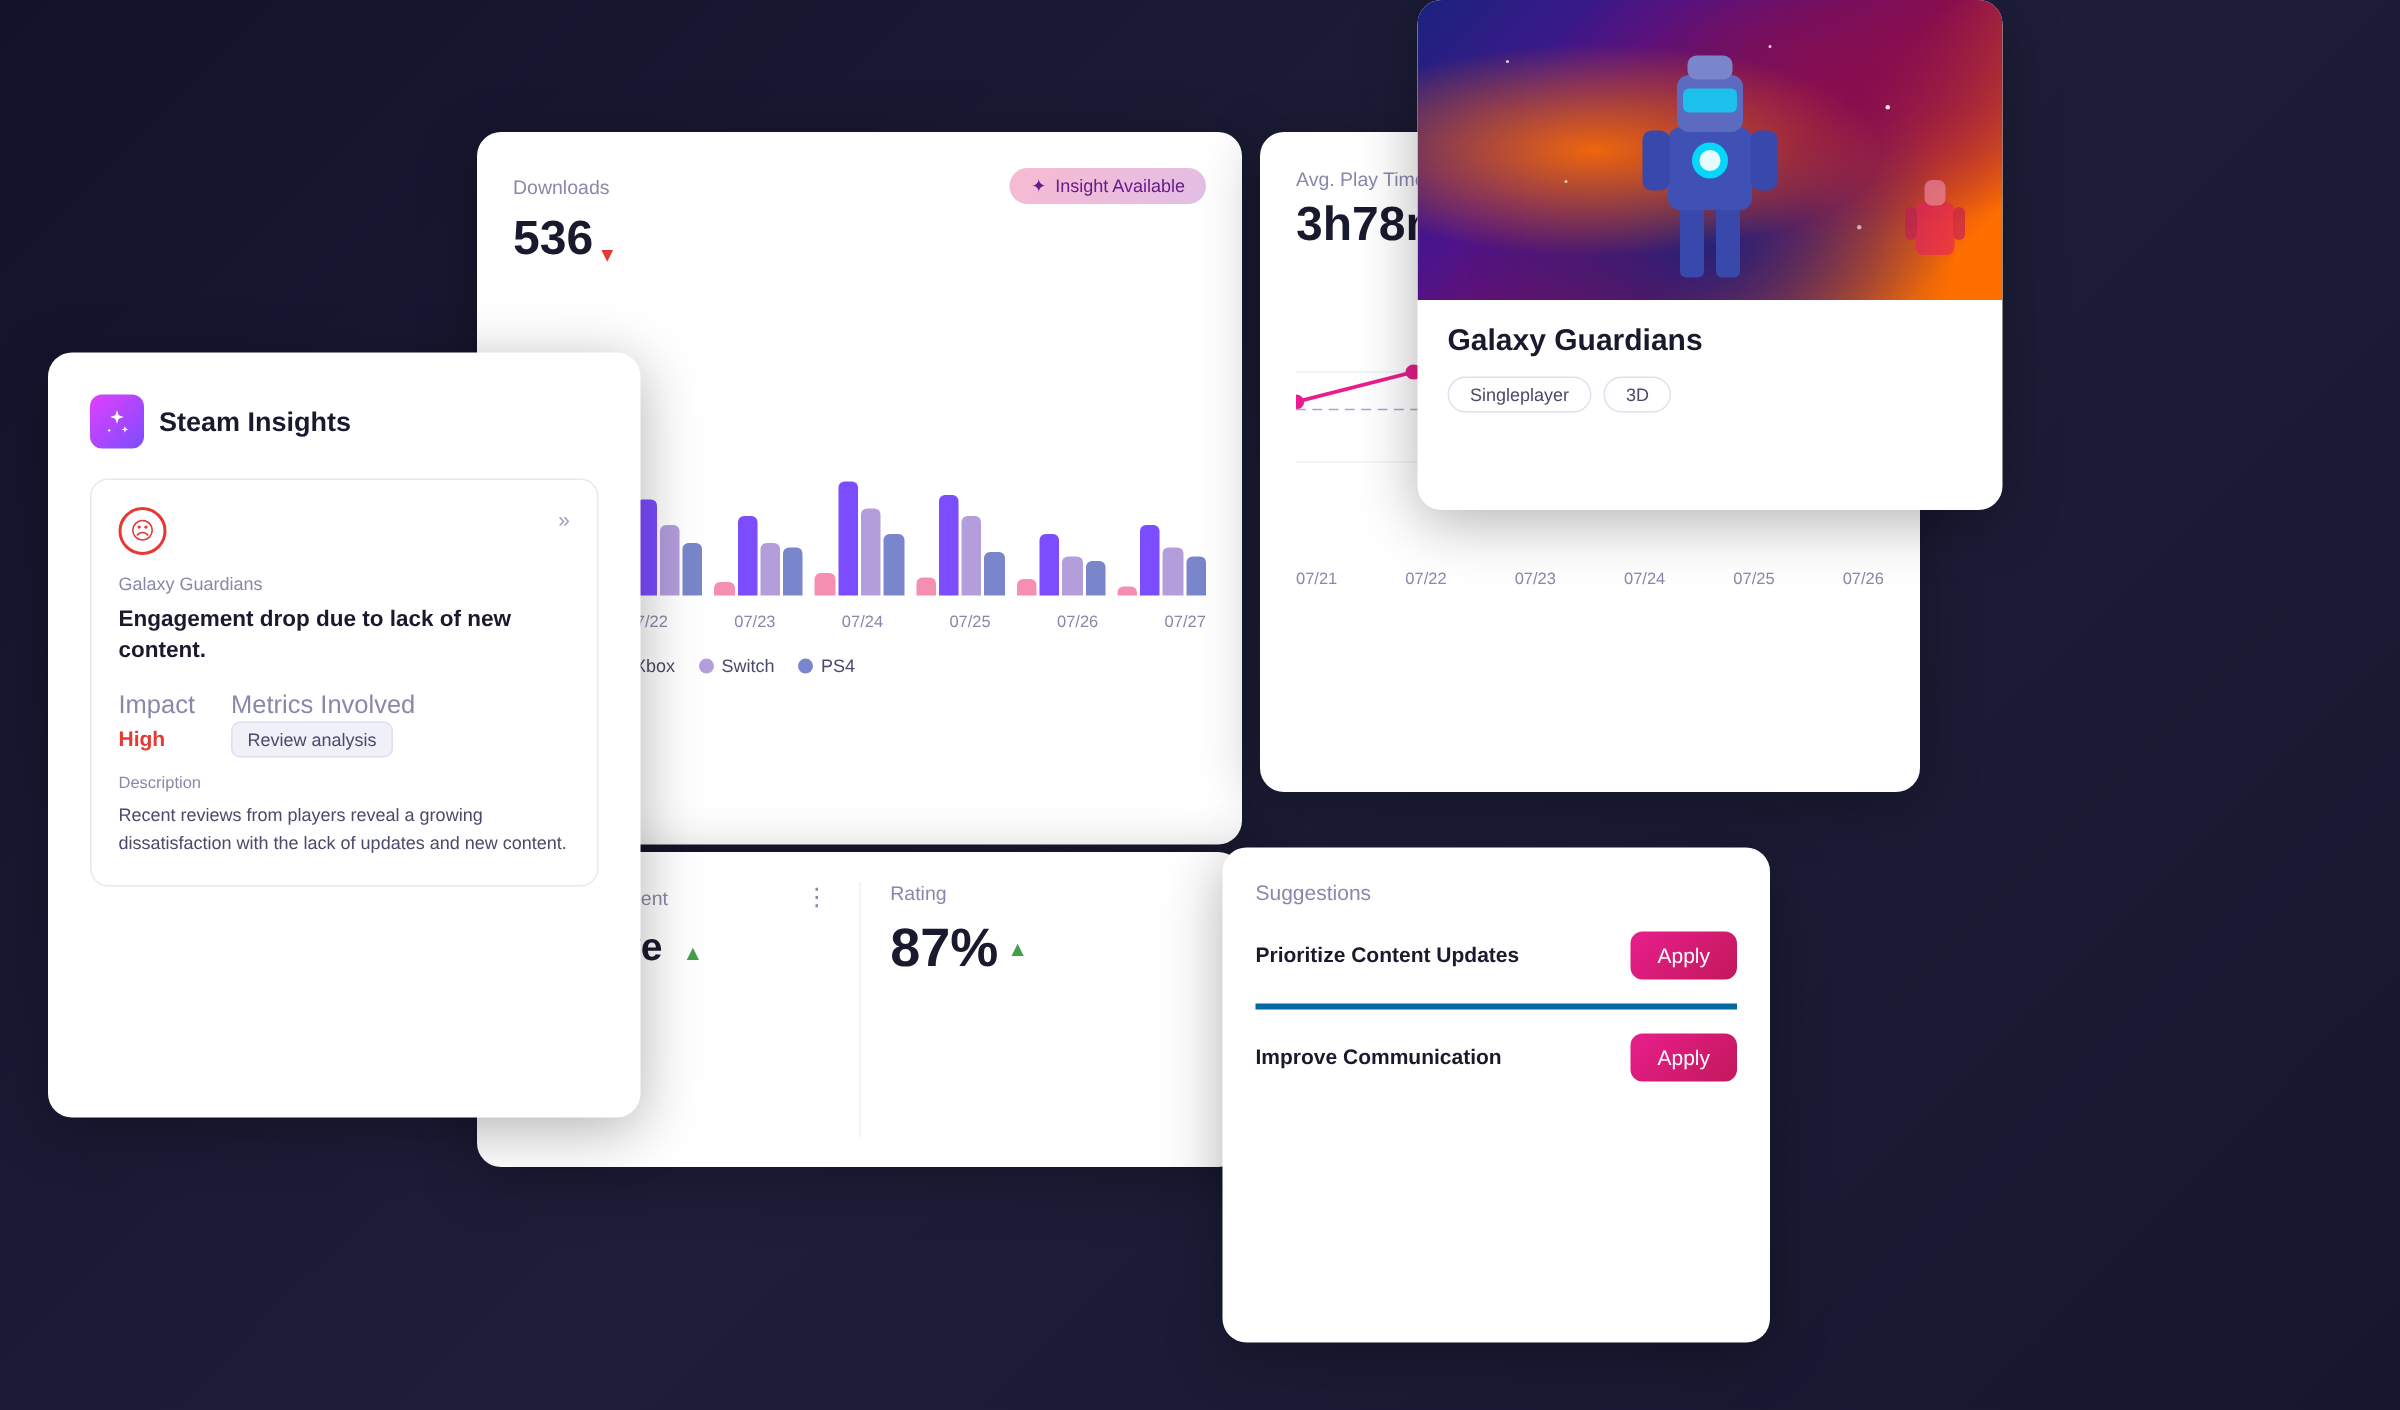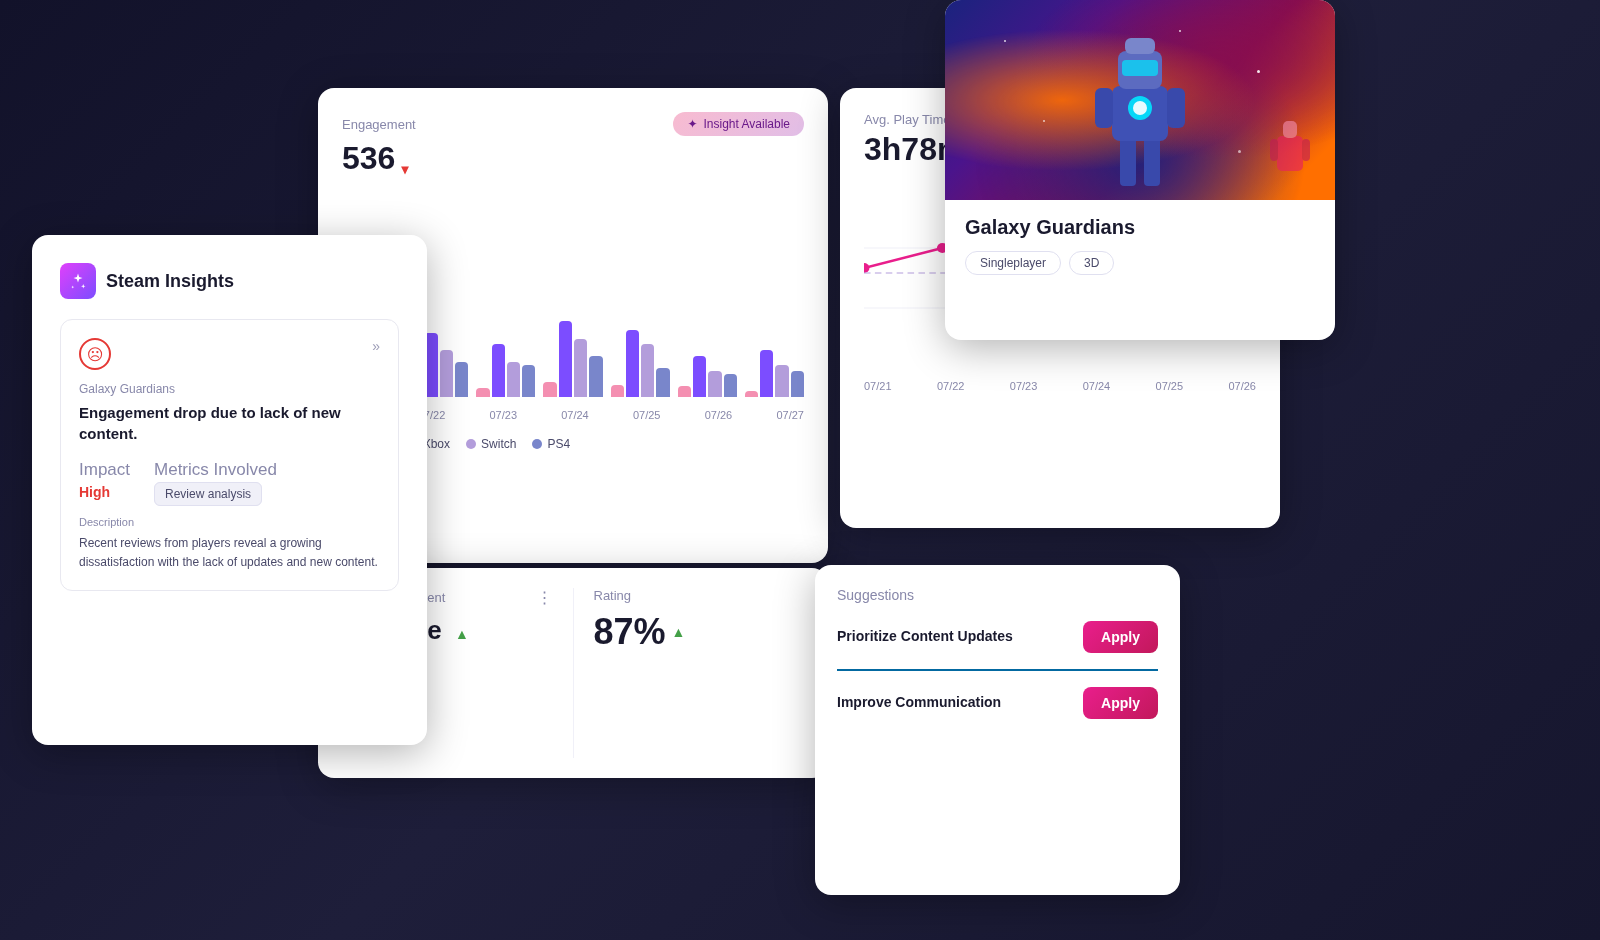--- a/index.html
+++ b/index.html
@@ -461,21 +461,21 @@
       font-size: 14px;
       color: #8888aa;
       margin-bottom: 2px;
     }
 
     .suggestion-item {
       display: flex;
       align-items: center;
       justify-content: space-between;
       padding: 16px 0;
-      border-bottom: 2px solid #0369a1;
+      border-bottom: 4px solid #0369a1;
     }
 
     .suggestion-item:last-child {
       border-bottom: none;
     }
 
     .suggestion-text {
       font-size: 14px;
       font-weight: 600;
       color: #1a1a2e;
@@ -483,21 +483,21 @@
       max-width: 230px;
     }
 
     .apply-button {
       background: linear-gradient(135deg, #e91e8c, #c2185b);
       border: none;
       border-radius: 8px;
       padding: 8px 18px;
       color: #fff;
       font-size: 14px;
-      font-weight: 700;
+      font-weight: 400;
       cursor: pointer;
       white-space: nowrap;
     }
 
     
     .sparkle-svg {
       width: 18px;
       height: 18px;
     }
 
@@ -540,21 +540,21 @@
       </div>
     </div>
 
     <div class="description-label">Description</div>
     <div class="description-text">Recent reviews from players reveal a growing dissatisfaction with the lack of updates and new content.</div>
   </div>
 </div>
 
 <div class="card chart-card">
   <div class="chart-header">
-    <span class="chart-label">Engagement</span>
+    <span class="chart-label">Downloads</span>
     <div class="insight-badge">
       <span>✦</span>
       <span>Insight Available</span>
     </div>
   </div>
   <div class="chart-value">
     <span>536</span>
     <span class="value-down">▾</span>
   </div>
 

